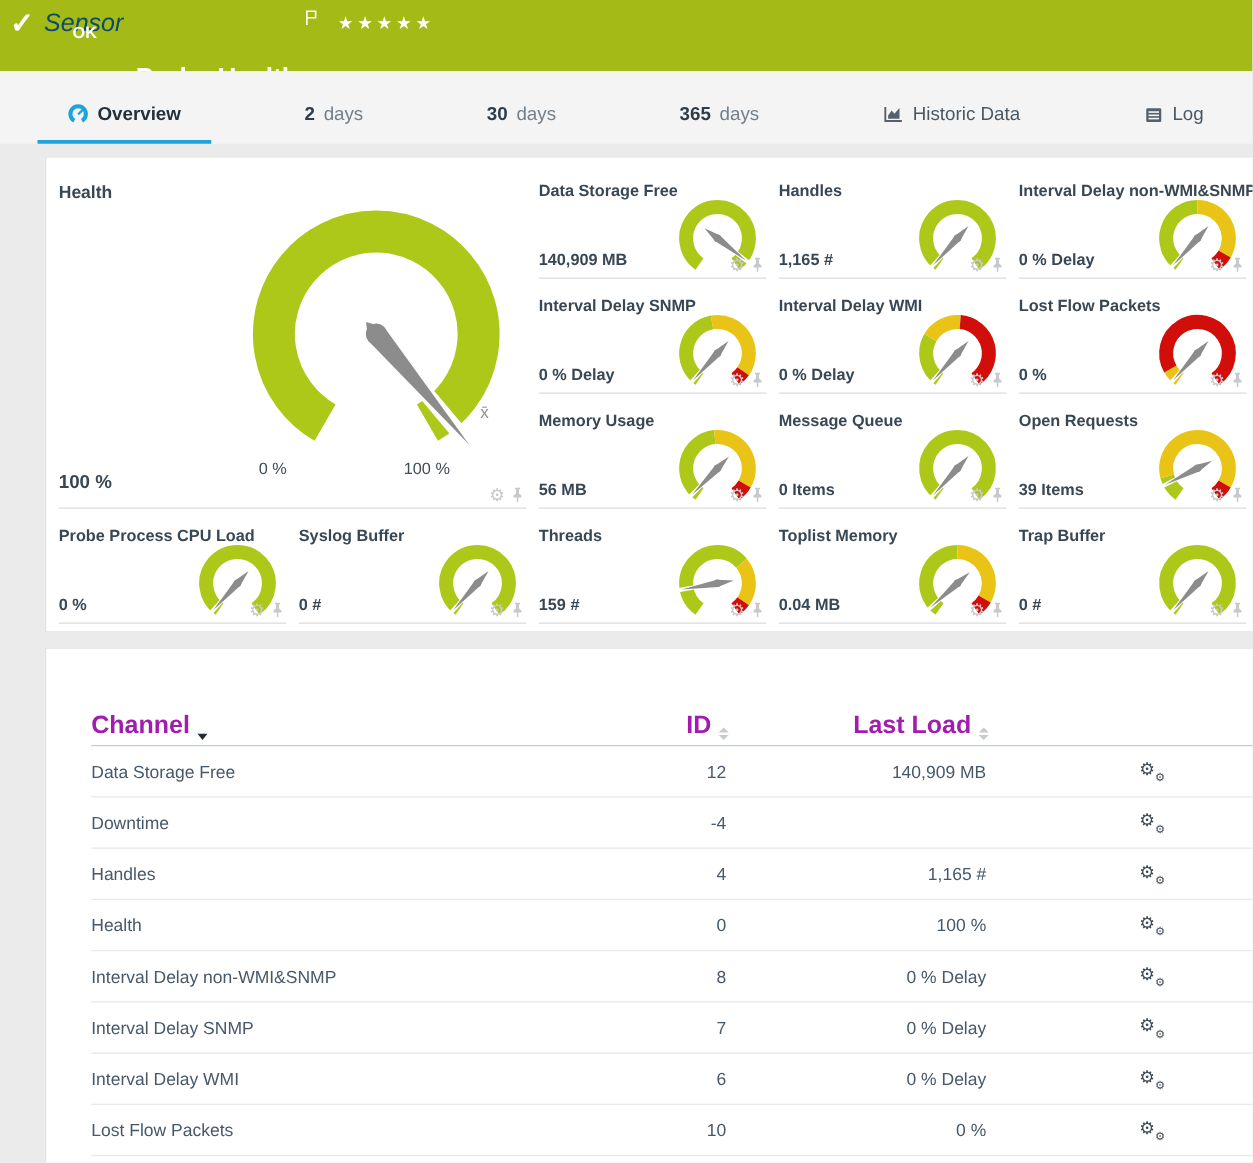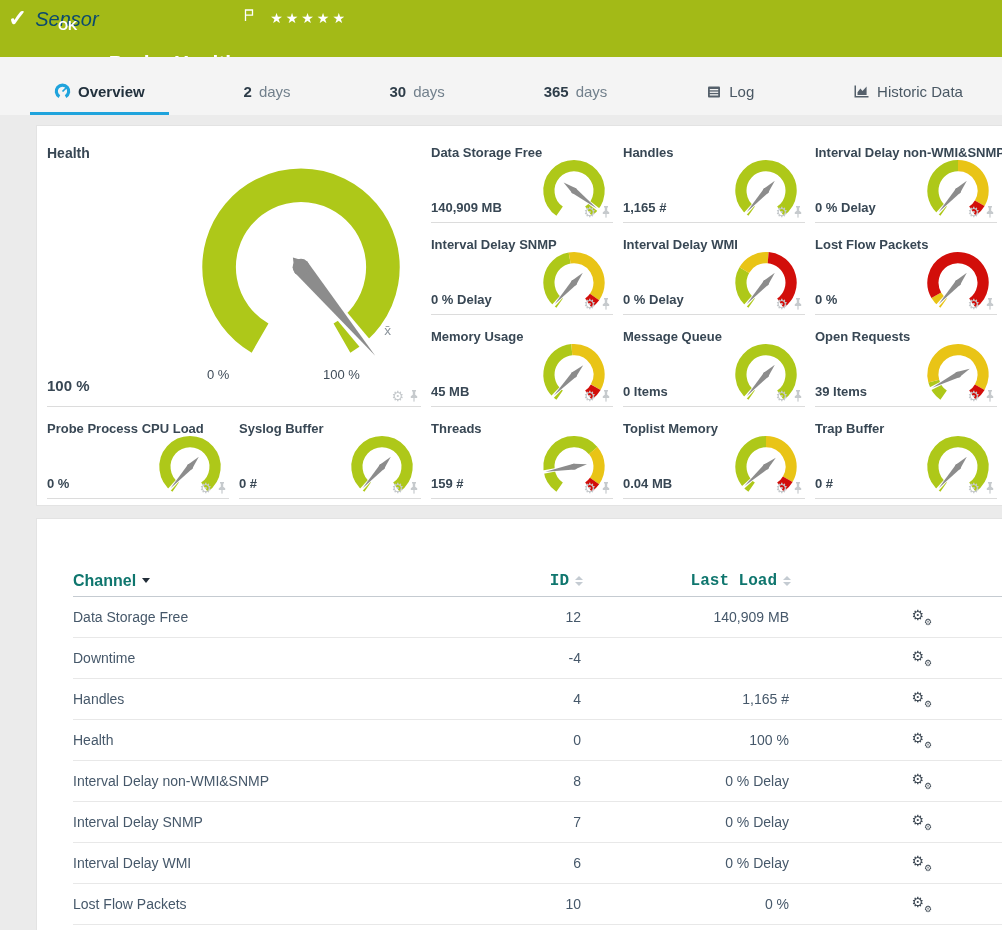--- a/index.html
+++ b/index.html
@@ -48,23 +48,23 @@
   .cell-big .g-title { font-size:14px; }
   .cell-big .g-value { font-size:15px; bottom:12px; }
   .cell-big .g-dial { left:149px; top:14px; width:210px; height:210px; }
   .scale-label { position:absolute; bottom:24px; font-size:13px; color:#3F4C59; }
   .scale-min { left:160px; } .scale-max { left:276px; }
   
   .tbl { margin:46px 0 0 36px; }
   .tbl-header, .tbl-row { display:grid; grid-template-columns:390px 120px 208px 1fr; align-items:center; }
   .tbl-header { height:32px; border-bottom:1px solid #C5CBD1; }
   .tbl-row { height:41px; border-bottom:1px solid #E8E8E8; }
-  .th { font-size:16px; font-weight:bold; color:#0f766e; display:flex; align-items:center; gap:6px; cursor:pointer; }
+  .th { font-size:20px; font-weight:bold; color:#a21caf; display:flex; align-items:flex-end; gap:6px; cursor:pointer; }
   .th.right, .td.right { justify-content:flex-end; text-align:right; }
-  .th.right { display:flex;font-family:Liberation Mono, monospace; }
+  .th.right { display:flex; }
   .td { font-size:14px; color:#46586A; white-space:nowrap; }
   .td.right { display:block; padding-right:2px; }
   .caret-down { width:0; height:0; border-left:4.5px solid transparent; border-right:4.5px solid transparent; border-top:5px solid #222D38; }
   .sorter { display:inline-flex; flex-direction:column; gap:2px; }
   .sorter i { display:block; width:0; height:0; border-left:4px solid transparent; border-right:4px solid transparent; }
   .sorter .up { border-bottom:4.5px solid #C4CBD2; }
   .sorter .dn { border-top:4.5px solid #C4CBD2; }
   .row-gears { position:relative; width:20px; height:18px; margin-left:133px; cursor:pointer; }
   .row-gears .big { position:absolute; right:0; top:-2px; font-size:14px; color:#3F4A55; }
   .row-gears .small { position:absolute; left:0; bottom:-2px; font-size:9px; color:#3F4A55; }
@@ -102,35 +102,35 @@
     </div>
     <div class="tab">
       <span class="num">30</span>
       <span class="days">days</span>
     </div>
     <div class="tab">
       <span class="num">365</span>
       <span class="days">days</span>
     </div>
     <div class="tab">
+      <svg width="17" height="17" viewBox="0 0 17 17" fill="#55606B">
+        <path d="M1.5 2.5 H3 V13 H15.5 V14.5 H1.5 Z"></path>
+        <path d="M4.5 12 V9.3 L7.4 5.4 L9.5 7.9 L13.6 3.4 V12 Z"></path>
+      </svg>
+      <span>Historic Data</span>
+    </div>
+    <div class="tab">
       <svg width="16" height="16" viewBox="0 0 16 16">
         <rect x="2" y="2.5" width="12" height="11" rx="1" fill="#55606B"></rect>
         <rect x="3.8" y="5" width="8.4" height="1.3" fill="#F4F4F4"></rect>
         <rect x="3.8" y="7.6" width="8.4" height="1.3" fill="#F4F4F4"></rect>
         <rect x="3.8" y="10.2" width="8.4" height="1.3" fill="#F4F4F4"></rect>
       </svg>
       <span>Log</span>
     </div>
-    <div class="tab">
-      <svg width="17" height="17" viewBox="0 0 17 17" fill="#55606B">
-        <path d="M1.5 2.5 H3 V13 H15.5 V14.5 H1.5 Z"></path>
-        <path d="M4.5 12 V9.3 L7.4 5.4 L9.5 7.9 L13.6 3.4 V12 Z"></path>
-      </svg>
-      <span>Historic Data</span>
-    </div>
   </div>
 </div>
 
 <div class="panel panel-gauges">
   <div class="gauge-grid" id="gauge-grid">
     <div class="cell cell-big">
       <div class="g-title">Health</div>
       <div class="g-dial" id="health-dial">
           <svg viewBox="0 0 100 100">
             <path d="M 30.50 85.77 A 39 39 0 1 1 69.50 85.77" fill="none" stroke="#AEC819" stroke-width="16"></path>
@@ -291,21 +291,21 @@
     <div class="g-dial">
           <svg viewBox="0 0 100 100">
             <path d="M 28.20 85.13 A 38 38 0 0 1 46.69 16.14" fill="none" stroke="#AEC819" stroke-width="17"></path>
             <path d="M 46.69 16.14 A 38 38 0 0 1 82.91 73.00" fill="none" stroke="#E9C416" stroke-width="17"></path>
             <path d="M 82.91 73.00 A 38 38 0 0 1 71.80 85.13" fill="none" stroke="#D20E0A" stroke-width="17"></path>
             <line x1="34.23125499058076" y1="70.32901346768737" x2="12.974708854535443" y2="92.3408113580501" stroke="#ffffff" stroke-width="5"></line>
             <polygon points="19.44,85.65 46.76,50.87 63.89,39.61 53.24,57.13" fill="#8C8C8C"></polygon>
             <circle cx="50" cy="54" r="4.5" fill="#8C8C8C"></circle>
           </svg>
         </div>
-    <div class="g-value">45 MB</div>
+    <div class="g-value">56 MB</div>
     <div class="g-icons">
       <span class="gear-glyph">⚙</span>
       <span>
         <svg width="10" height="12" viewBox="0 0 10 12" fill="#C6CACD">
               <path d="M3 0h4v1.2l-.8.5v3l2 1.6V8H5.6v3.2L5 12l-.6-.8V8H1.8V6.3l2-1.6v-3L3 1.2z"></path>
             </svg>
       </span>
     </div>
   </div>
 

